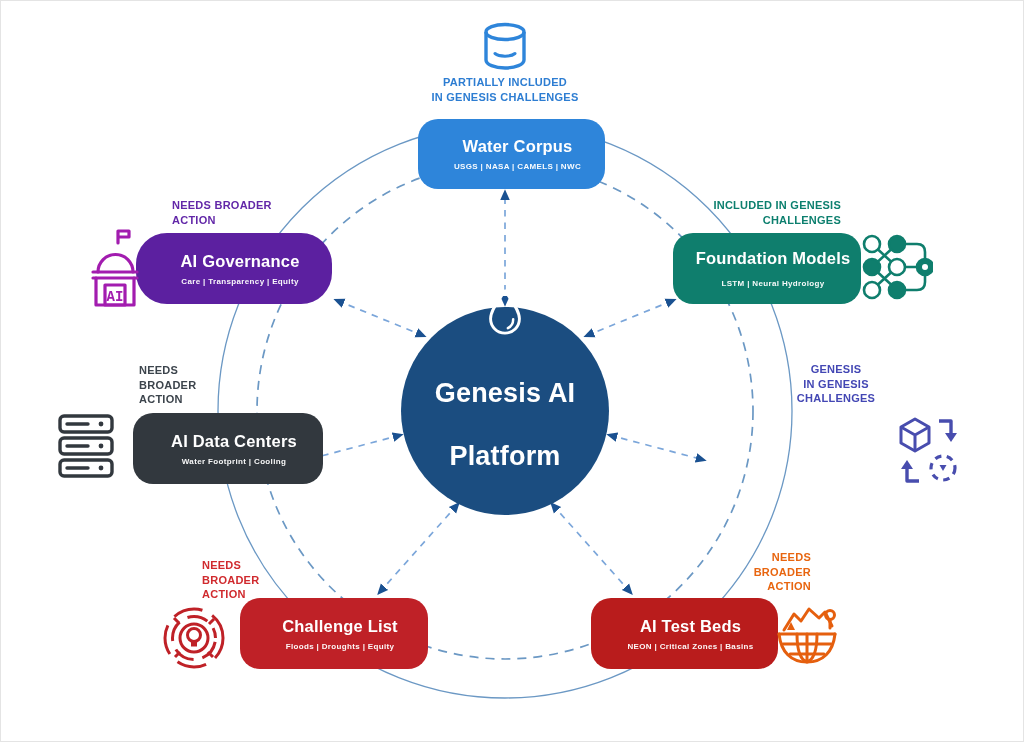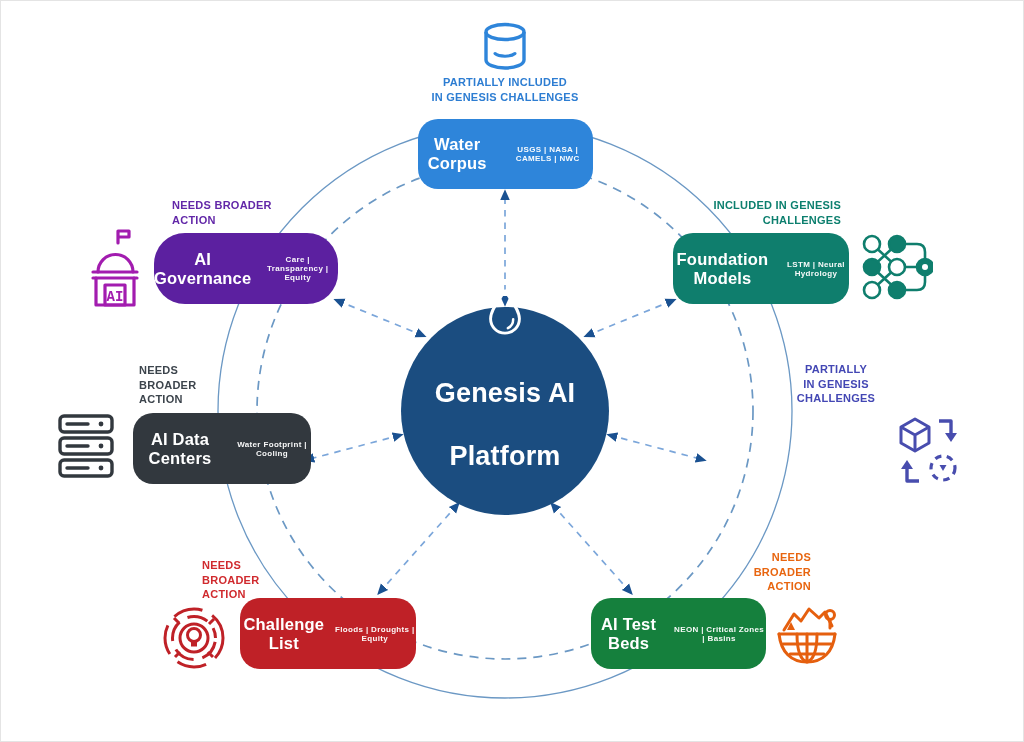--- a/index.html
+++ b/index.html
@@ -8,28 +8,28 @@
     background:#ffffff;border:1px solid #e4e4e4;
     font-family:"Liberation Sans", sans-serif;
     overflow:hidden;
   }
   
   #geom{position:absolute;left:0;top:0;z-index:1;}
 
   
   .node-box{
     position:absolute;z-index:3;border-radius:20px;color:#fff;
-    display:flex;flex-direction:row;align-items:center;justify-content:center;
-    gap:6px;text-align:center;
+    display:flex;flex-direction:column;align-items:center;justify-content:center;
+    gap:6px;text-align:right;padding-left:12px;
   }
   .node-title{font-size:16.5px;font-weight:700;letter-spacing:.2px;}
   .node-sub{font-size:8px;font-weight:700;letter-spacing:.35px;opacity:.96;}
 
   #box-water{left:417px;top:118px;width:175px;height:70px;}
-  #box-gov{left:153px;top:232px;width:184px;height:71px;border-radius:31px;}
+  #box-gov{left:135px;top:232px;width:184px;height:71px;border-radius:31px;}
   #box-found{left:672px;top:232px;width:176px;height:71px;gap:11px;}
   #box-data{left:132px;top:412px;width:178px;height:71px;}
   #box-twin{left:708px;top:412px;width:178px;height:71px;}
   #box-chal{left:239px;top:597px;width:176px;height:71px;}
   #box-test{left:590px;top:597px;width:175px;height:71px;}
 
   
   .ann{position:absolute;z-index:2;font-size:11px;font-weight:700;line-height:1.32;letter-spacing:.25px;}
   #ann-water{left:384px;top:74px;width:240px;text-align:center;}
   #ann-gov{left:171px;top:197px;text-align:left;}
@@ -94,21 +94,21 @@
   <div class="ann" id="ann-found" style="color: rgb(12, 127, 110);">
     <div>INCLUDED IN GENESIS</div>
     <div>CHALLENGES</div>
   </div>
   <div class="ann" id="ann-data" style="color: rgb(60, 68, 76);">
     <div>NEEDS</div>
     <div>BROADER</div>
     <div>ACTION</div>
   </div>
   <div class="ann" id="ann-twin" style="color: rgb(67, 71, 180);">
-    <div>PARTIALLY</div>
+    <div>GENESIS</div>
     <div>IN GENESIS</div>
     <div>CHALLENGES</div>
   </div>
   <div class="ann" id="ann-chal" style="color: rgb(208, 42, 46);">
     <div>NEEDS</div>
     <div>BROADER</div>
     <div>ACTION</div>
   </div>
   <div class="ann" id="ann-test" style="color: rgb(232, 101, 15);">
     <div>NEEDS</div>
@@ -129,21 +129,21 @@
     <div class="node-sub">LSTM | Neural Hydrology</div>
   </div>
   <div class="node-box" id="box-data" style="background: rgb(50, 56, 62);">
     <div class="node-title">AI Data Centers</div>
     <div class="node-sub">Water Footprint | Cooling</div>
   </div>
   <div class="node-box" id="box-chal" style="background: rgb(191, 33, 39);">
     <div class="node-title">Challenge List</div>
     <div class="node-sub">Floods | Droughts | Equity</div>
   </div>
-  <div class="node-box" id="box-test" style="background: #15803d;">
+  <div class="node-box" id="box-test" style="background: #b91c1c;">
     <div class="node-title">AI Test Beds</div>
     <div class="node-sub">NEON | Critical Zones | Basins</div>
   </div>
 
   <div class="side-icon" id="icon-water" style="color: rgb(46, 133, 218);">
     <svg width="48" height="50" viewBox="0 0 48 50" fill="none">
       <ellipse cx="24" cy="11" rx="19" ry="7.5" stroke="currentColor" stroke-width="3.4"></ellipse>
       <path d="M5 11 V39 C5 43.5 13.5 47 24 47 C34.5 47 43 43.5 43 39 V11" stroke="currentColor" stroke-width="3.4"></path>
       <path d="M14 32.5 C18 36 30 36 34 32.5" stroke="currentColor" stroke-width="3" stroke-linecap="round"></path>
     </svg>

